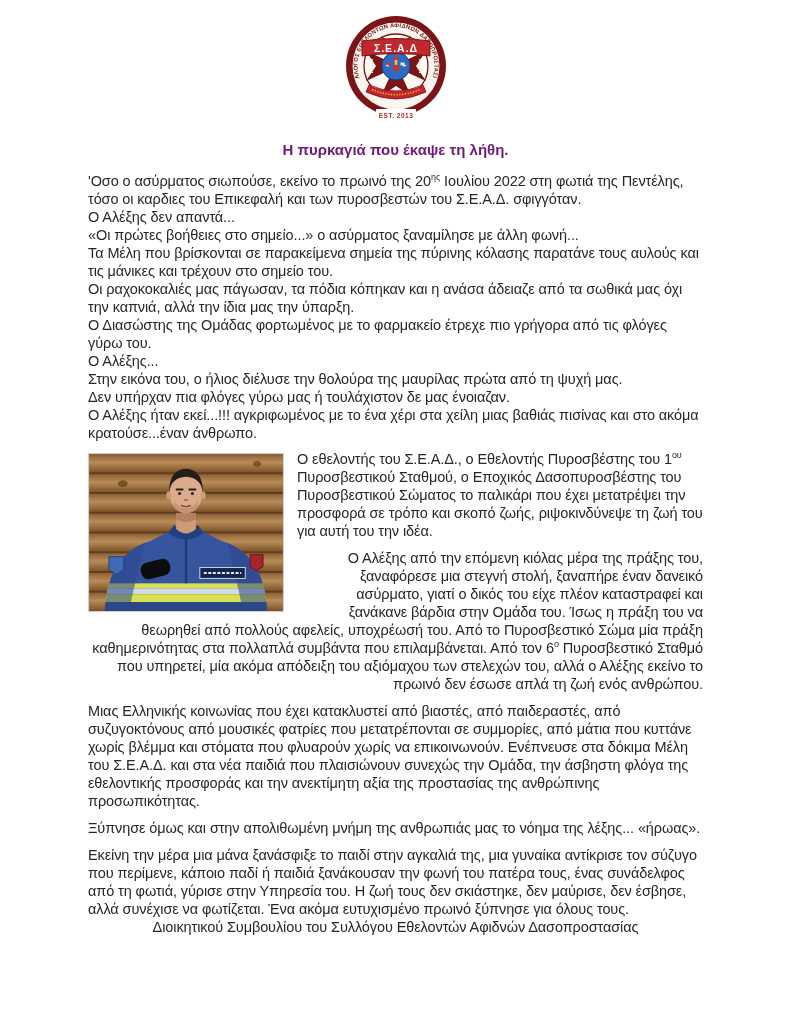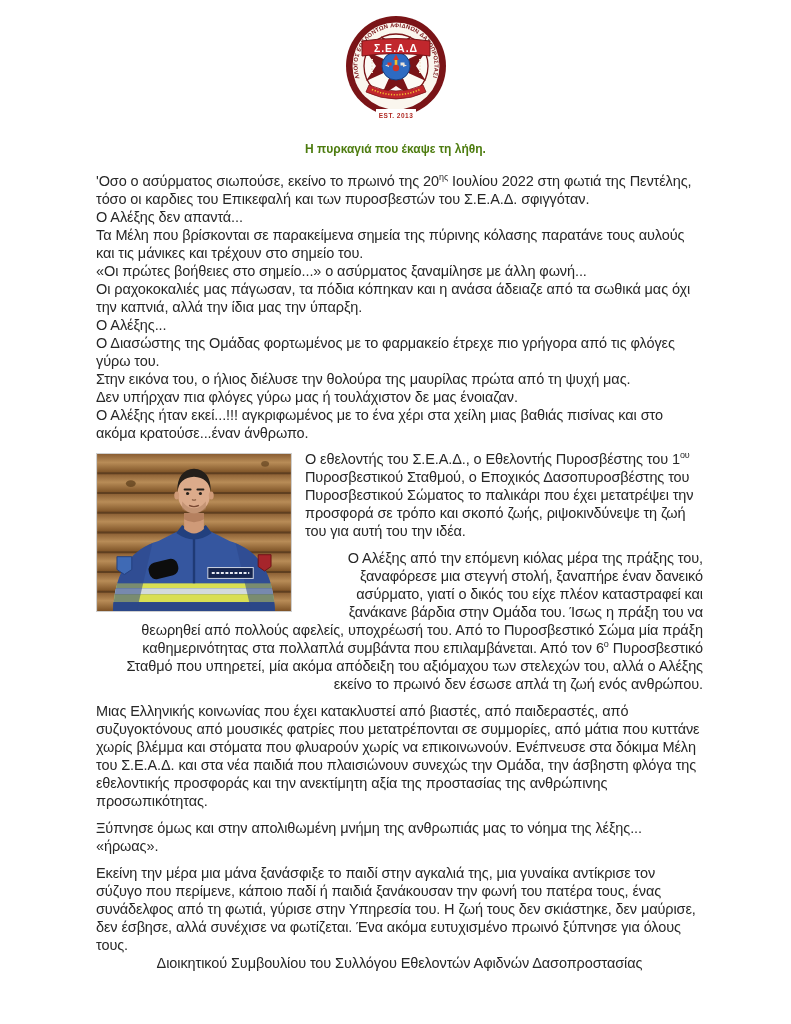--- a/index.html
+++ b/index.html
@@ -3,24 +3,24 @@
 <meta charset="utf-8">
 <style>
   html,body{margin:0;padding:0;background:#e8e8e8;}
   .page{
     width:791px;height:1024px;background:#ffffff;margin:0 auto;
     font-family:"Liberation Sans",sans-serif;color:#272727;
     position:relative;overflow:hidden;box-sizing:border-box;
   }
   .logo-wrap{text-align:center;padding-top:12px;line-height:0;}
   .doc-title{
-    text-align:center;font-weight:bold;font-size:12px;line-height:19px;
-    margin:6px 0 13px 0;color:#4d7c0f;
+    text-align:center;font-weight:bold;font-size:15px;line-height:19px;
+    margin:6px 0 13px 0;color:#701a75;
   }
-  .content{padding:0 88px 0 88px;margin-left:8px;}
+  .content{padding:0 88px 0 88px;}
   .content p{margin:0;font-size:14.5px;line-height:18px;letter-spacing:-0.1px;}
   .content p.para{margin-top:9px;}
   sup{font-size:0.62em;line-height:0;}
   .photo-wrap{margin-top:8px;}
   .photo-figure{
     float:left;width:196px;height:159px;margin:3px 13px 4px 0;line-height:0;
   }
   .photo-figure svg{border:1px solid #cfcfcf;box-sizing:border-box;}
   .photo-p2{margin-top:9px !important;text-align:right;}
   .clear{clear:both;}
@@ -83,25 +83,25 @@
       </g>
     </svg>
   </div>
 
   <div class="doc-title">Η πυρκαγιά που έκαψε τη λήθη.</div>
 
   <div class="content">
 
     <p><span>'Οσο ο ασύρματος σιωπούσε, εκείνο το πρωινό της 20</span><sup>ης</sup><span> Ιουλίου 2022 στη φωτιά της Πεντέλης, τόσο οι καρδιες του Επικεφαλή και των πυροσβεστών  του Σ.Ε.Α.Δ. σφιγγόταν.</span></p>
     <p>Ο Αλέξης δεν απαντά...</p>
+    <p>«Οι πρώτες βοήθειες στο σημείο...» ο ασύρματος ξαναμίλησε με άλλη φωνή...</p>
     <p>Τα Μέλη που βρίσκονται σε παρακείμενα σημεία της πύρινης κόλασης παρατάνε τους αυλούς και τις μάνικες και τρέχουν στο σημείο του.</p>
-    <p>«Οι πρώτες βοήθειες στο σημείο...» ο ασύρματος ξαναμίλησε με άλλη φωνή...</p>
     <p>Οι ραχοκοκαλιές μας πάγωσαν, τα πόδια κόπηκαν και η ανάσα άδειαζε από τα σωθικά μας όχι την καπνιά, αλλά την ίδια μας την ύπαρξη.</p>
+    <p>Ο Διασώστης της Ομάδας φορτωμένος με το φαρμακείο έτρεχε πιο γρήγορα από τις φλόγες γύρω του.</p>
     <p>Ο Αλέξης...</p>
-    <p>Ο Διασώστης της Ομάδας φορτωμένος με το φαρμακείο έτρεχε πιο γρήγορα από τις φλόγες γύρω του.</p>
     <p>Στην εικόνα του, ο ήλιος διέλυσε την θολούρα της μαυρίλας πρώτα από τη ψυχή μας.</p>
     <p>Δεν υπήρχαν πια φλόγες γύρω μας ή τουλάχιστον δε μας ένοιαζαν.</p>
     <p>Ο Αλέξης ήταν εκεί...!!! αγκριφωμένος με το ένα χέρι στα χείλη μιας βαθιάς πισίνας και στο ακόμα κρατούσε...έναν άνθρωπο.</p>
 
     <div class="photo-wrap">
       <div class="photo-figure">
         <svg width="196" height="159" viewBox="0 0 196 159">
           <defs>
             <linearGradient id="logGrad" x1="0" y1="0" x2="0" y2="1">
               <stop offset="0" stop-color="#8a5e33"></stop>

